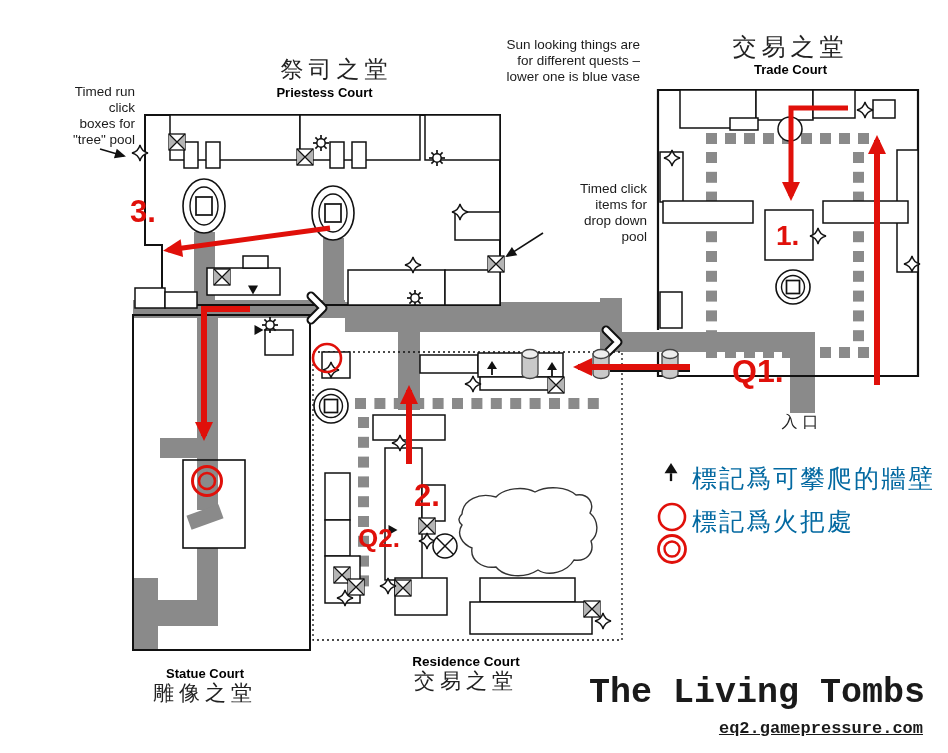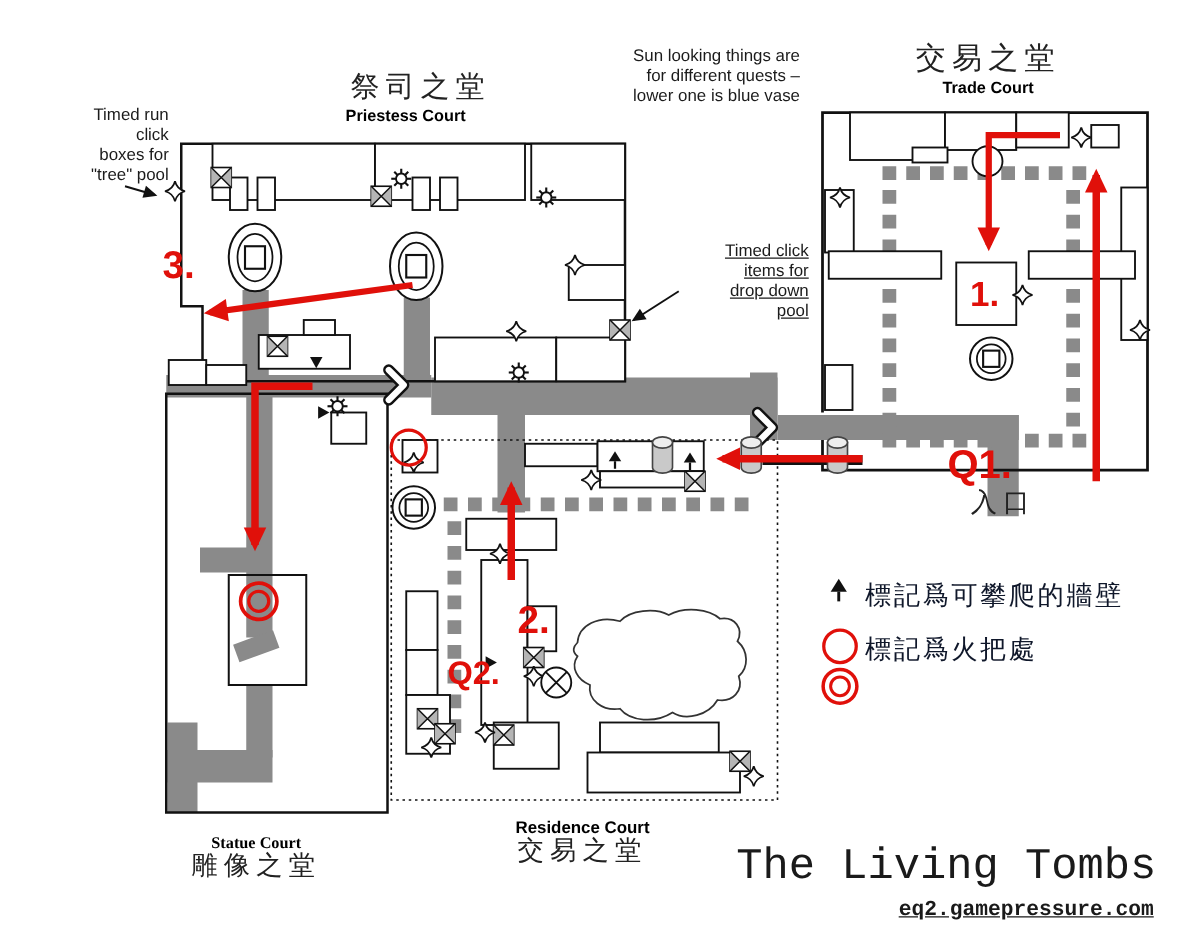--- a/index.html
+++ b/index.html
@@ -5,21 +5,21 @@
   html,body{margin:0;padding:0;background:#fff;}
   .stage{position:relative;width:948px;height:753px;background:#fff;overflow:hidden;
          font-family:"Liberation Sans",sans-serif;color:#111;}
   .stage svg{position:absolute;left:0;top:0;}
   .txt{position:absolute;white-space:pre-line;line-height:1.18;}
   .note{font-size:13.5px;color:#1b1b1b;text-align:right;}
   .zh{letter-spacing:5px;font-size:23px;color:#222;}
   .en{font-weight:bold;font-size:13px;color:#000;}
   .ctr{text-align:center;}
   .redlbl{position:absolute;color:#e0100a;font-weight:bold;font-family:"Liberation Sans",sans-serif;}
-  .legend-txt{position:absolute;font-size:21px;letter-spacing:2px;color:#0f172a;text-align:right;}
+  .legend-txt{position:absolute;font-size:25px;letter-spacing:2px;color:#0369a1;text-align:right;}
   .mono{font-family:"Liberation Mono","DejaVu Sans Mono",monospace;color:#1a1a1a;}
 </style>
 </head>
 <body>
 
 <div class="stage">
 
 <svg width="948" height="753" viewBox="0 0 948 753">
 <defs>
   <marker id="rh" markerUnits="userSpaceOnUse" markerWidth="22" markerHeight="22" refX="15" refY="10" orient="auto">
@@ -309,36 +309,36 @@
 click
 boxes for
 "tree" pool</div>
 <div class="txt zh ctr" style="left:264px;top:56px;width:145px;">祭司之堂</div>
 <div class="txt en ctr" style="left:252px;top:85px;width:145px;">Priestess Court</div>
 <div class="txt note" style="left:440px;top:37px;width:200px;">Sun looking things are
 for different quests –
 lower one is blue vase</div>
 <div class="txt zh ctr" style="left:713px;top:33px;width:155px;font-size:24px;">交易之堂</div>
 <div class="txt en ctr" style="left:713px;top:62px;width:155px;text-align:center;">Trade Court</div>
-<div class="txt note" style="left:547px;top:193px;width:100px;text-decoration:underline;">Timed click
+<div class="txt note" style="left:547px;top:181px;width:100px;">Timed click
 items for
 drop down
 pool</div>
-<div class="txt zh ctr" style="left:765px;top:391px;width:75px;font-size:21px;">入口</div>
+<div class="txt zh ctr" style="left:765px;top:413px;width:75px;font-size:16px;">入口</div>
 
 <div class="legend-txt" style="left:692px;top:462px;">標記爲可攀爬的牆壁</div>
 <div class="legend-txt" style="left:692px;top:505px;">標記爲火把處</div>
 
-<div class="txt en ctr" style="left:135px;top:666px;width:140px;font-family:Liberation Serif, serif;">Statue Court</div>
+<div class="txt en ctr" style="left:135px;top:666px;width:140px;">Statue Court</div>
 <div class="txt zh ctr" style="left:135px;top:681px;width:140px;font-size:21px;">雕像之堂</div>
 <div class="txt en ctr" style="left:391px;top:654px;width:150px;font-size:13.5px;">Residence Court</div>
 <div class="txt zh ctr" style="left:391px;top:669px;width:150px;font-size:21px;">交易之堂</div>
 
 <div class="redlbl" style="left:130px;top:194px;font-size:31px;">3.</div>
 <div class="redlbl" style="left:776px;top:220px;font-size:28px;">1.</div>
-<div class="redlbl" style="left:758px;top:353px;font-size:32px;">Q1.</div>
+<div class="redlbl" style="left:732px;top:353px;font-size:32px;">Q1.</div>
 <div class="redlbl" style="left:414px;top:478px;font-size:31px;">2.</div>
 <div class="redlbl" style="left:358px;top:523px;font-size:26px;">Q2.</div>
 
-<div class="txt mono" style="right:23px;left:auto;position:absolute;top:673px;width:400px;text-align:right;font-size:35px;font-weight:normal;">The Living Tombs</div>
+<div class="txt mono" style="right:23px;left:auto;position:absolute;top:673px;width:400px;text-align:right;font-size:35px;font-weight:bold;">The Living Tombs</div>
 <div class="txt mono" style="right:25px;left:auto;position:absolute;top:719px;width:400px;text-align:right;font-size:17px;font-weight:bold;text-decoration:underline;">eq2.gamepressure.com</div>
 
 </div>
 
 </body></html>

